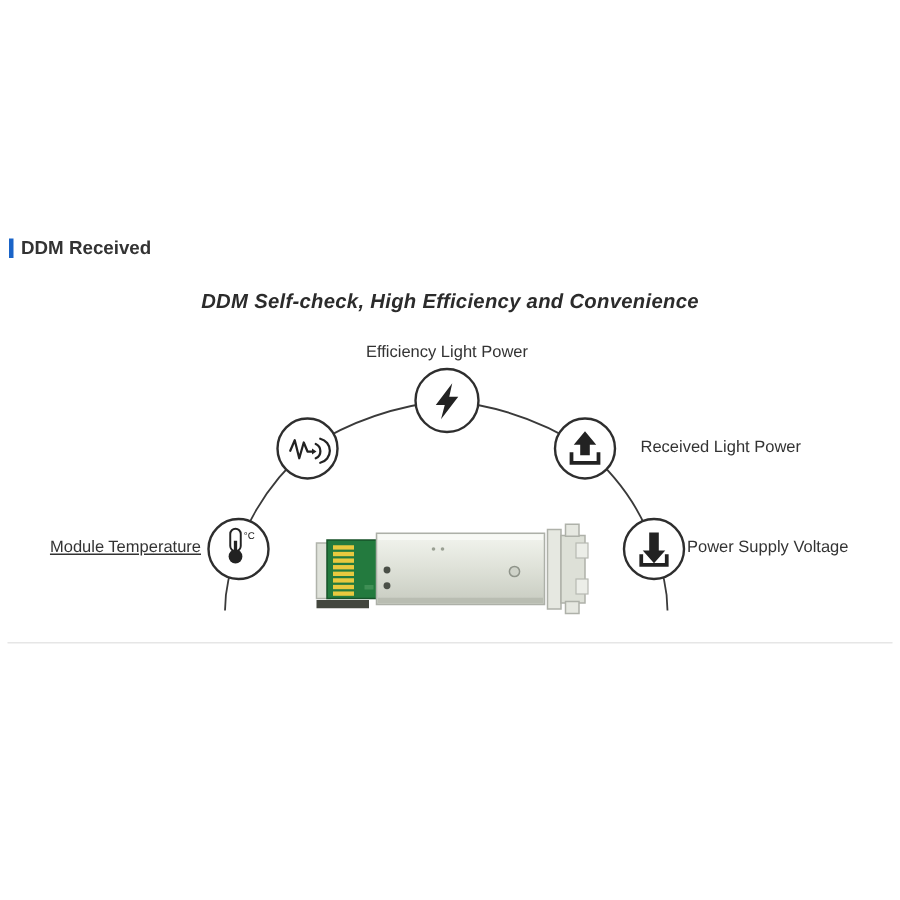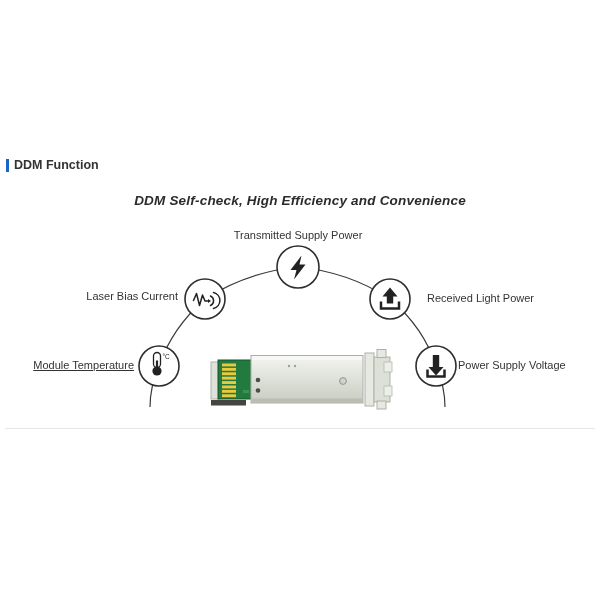--- a/index.html
+++ b/index.html
@@ -20,27 +20,26 @@
   .divider{left:5px;top:428px;width:590px;height:1px;background:#e6e6e6;}
   svg{position:absolute;left:0;top:0;}
 </style>
 </head>
 <body>
 
 <div id="page">
 
   <div class="abs section-header">
     <span class="accent-bar"></span>
-    <span>DDM Function</span>
+    <span>DDM Received</span>
   </div>
 
   <div class="abs diagram-title">DDM Self-check, High Efficiency and Convenience</div>
 
-  <div class="abs node-label lbl-transmitted">Transmitted Supply Power</div>
-  <div class="abs node-label lbl-laser">Laser Bias Current</div>
+  <div class="abs node-label lbl-transmitted">Efficiency Light Power</div>
   <div class="abs node-label lbl-received">Received Light Power</div>
   <div class="abs node-label lbl-module">Module Temperature</div>
   <div class="abs node-label lbl-power">Power Supply Voltage</div>
 
   <svg width="600" height="600" viewBox="0 0 600 600">
     <defs>
       <linearGradient id="bodyGrad" x1="0" y1="0" x2="0" y2="1">
         <stop offset="0" stop-color="#f3f5ef"></stop>
         <stop offset="0.45" stop-color="#e0e3da"></stop>
         <stop offset="1" stop-color="#c7cbc0"></stop>

